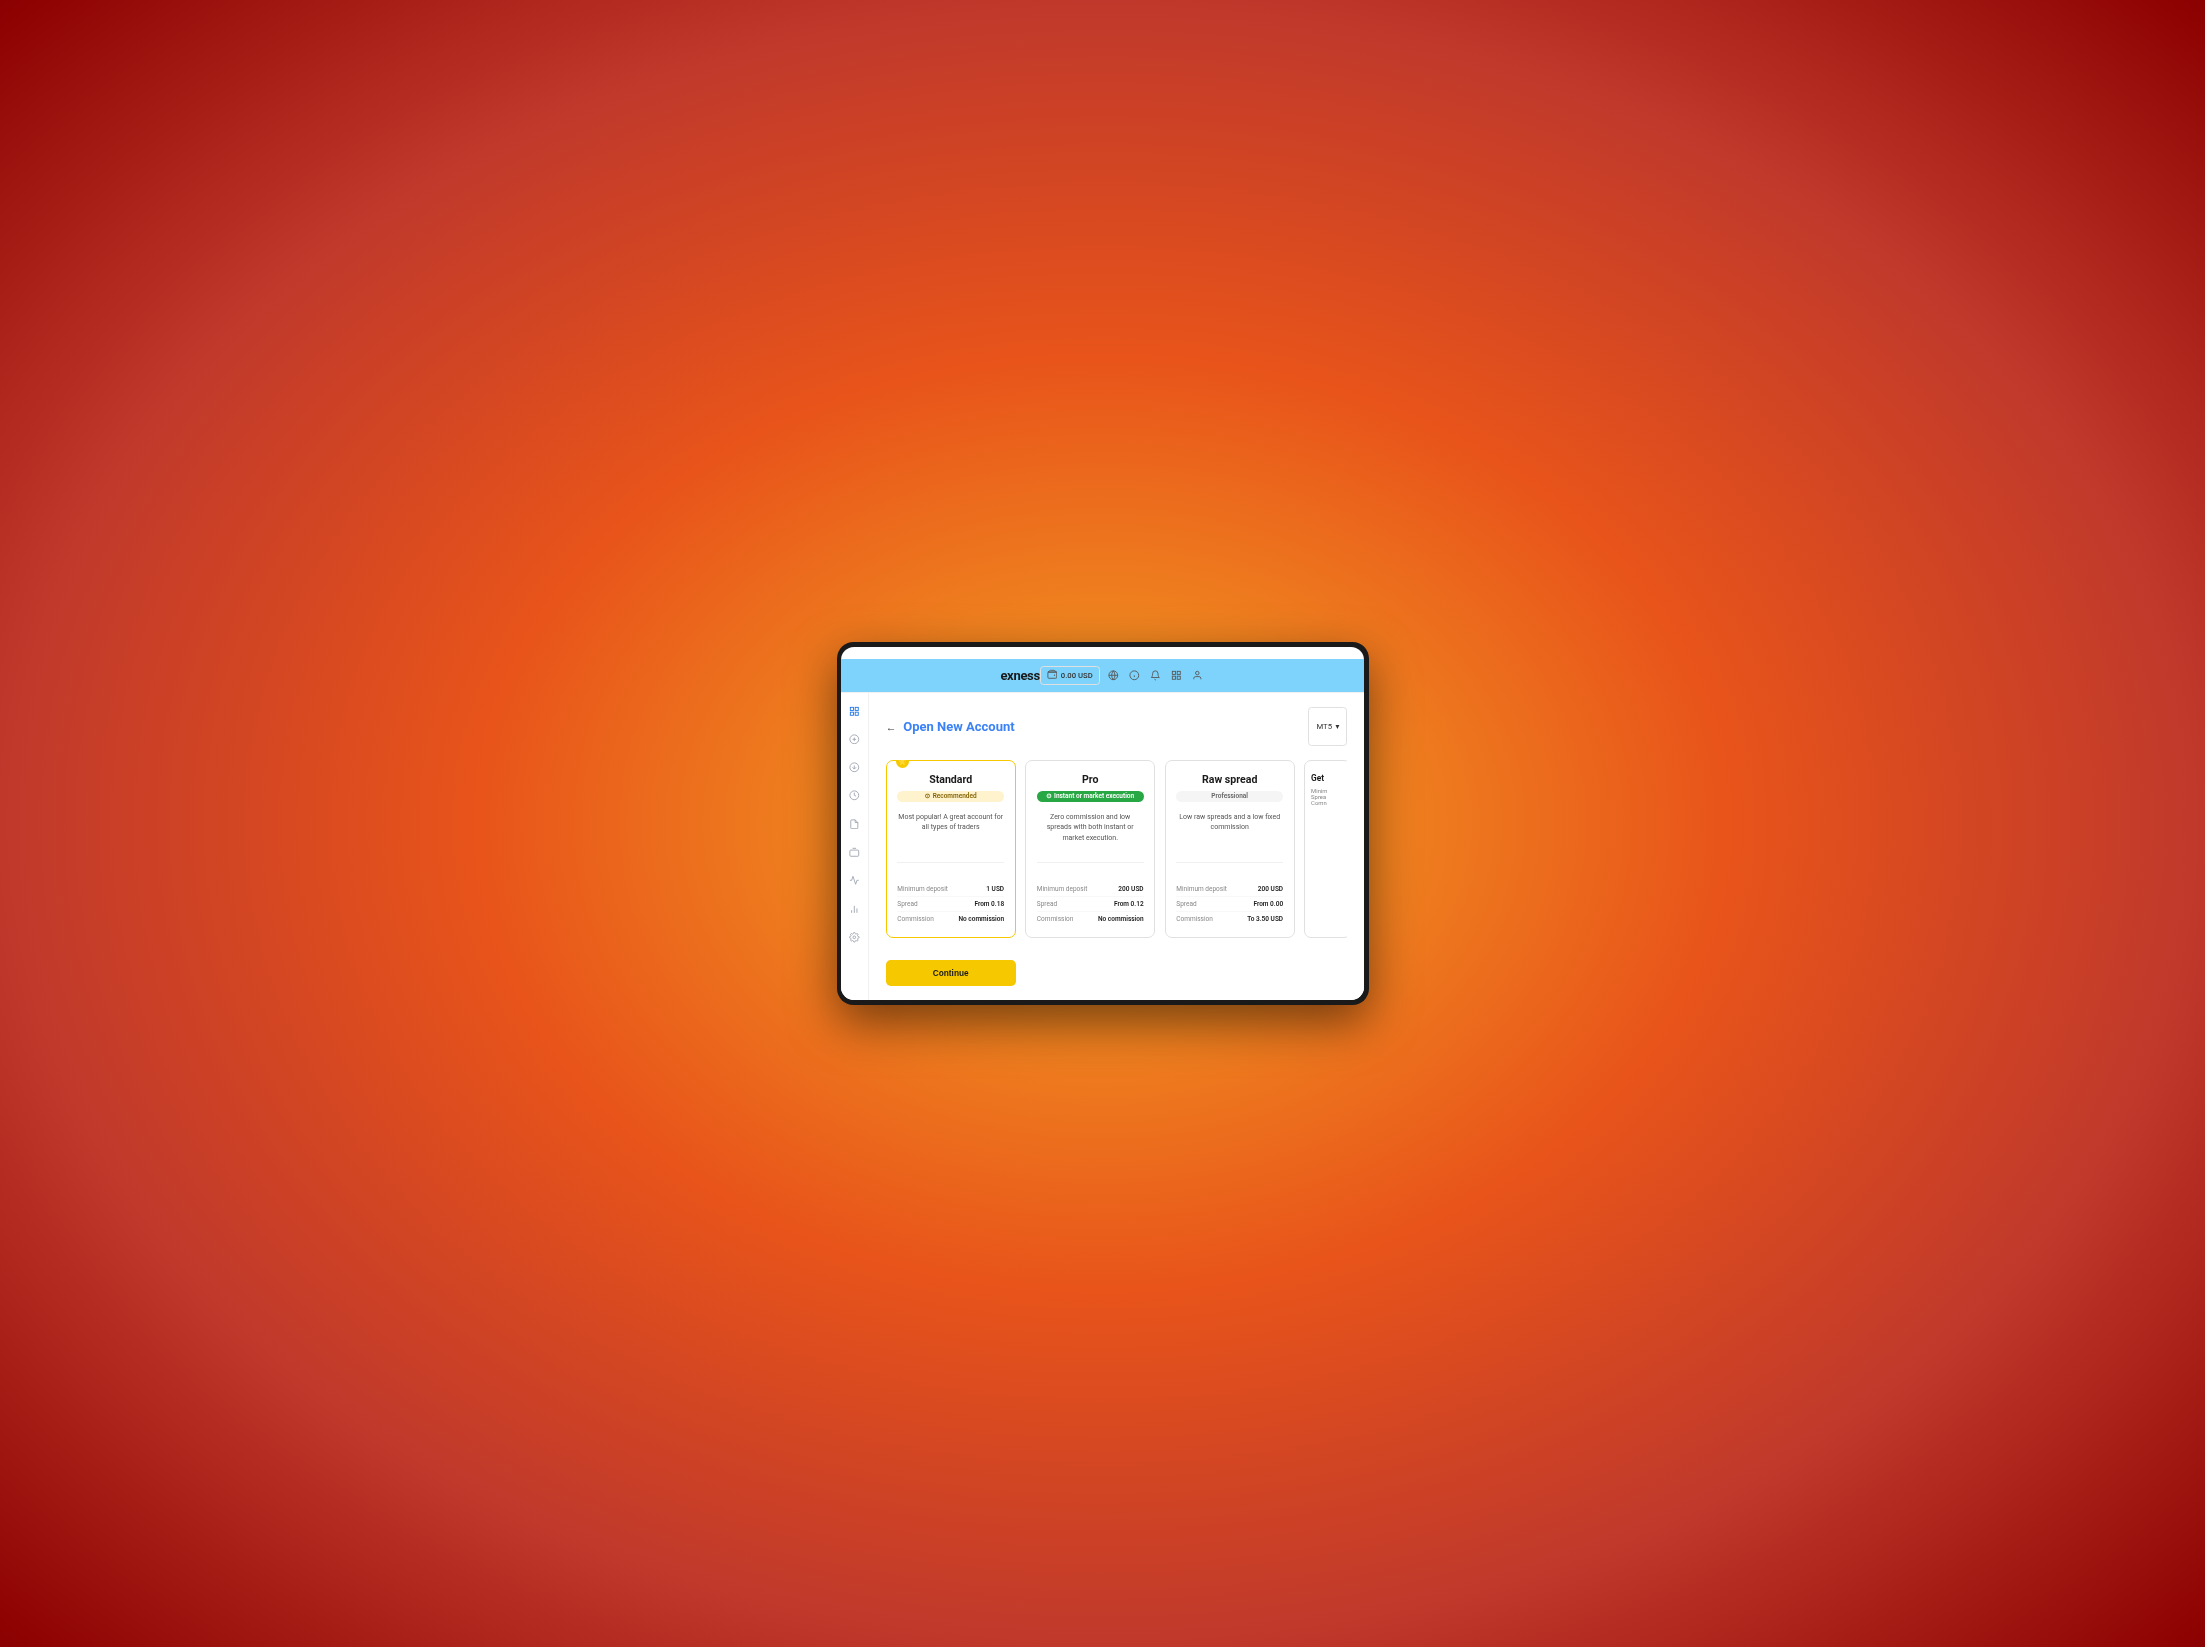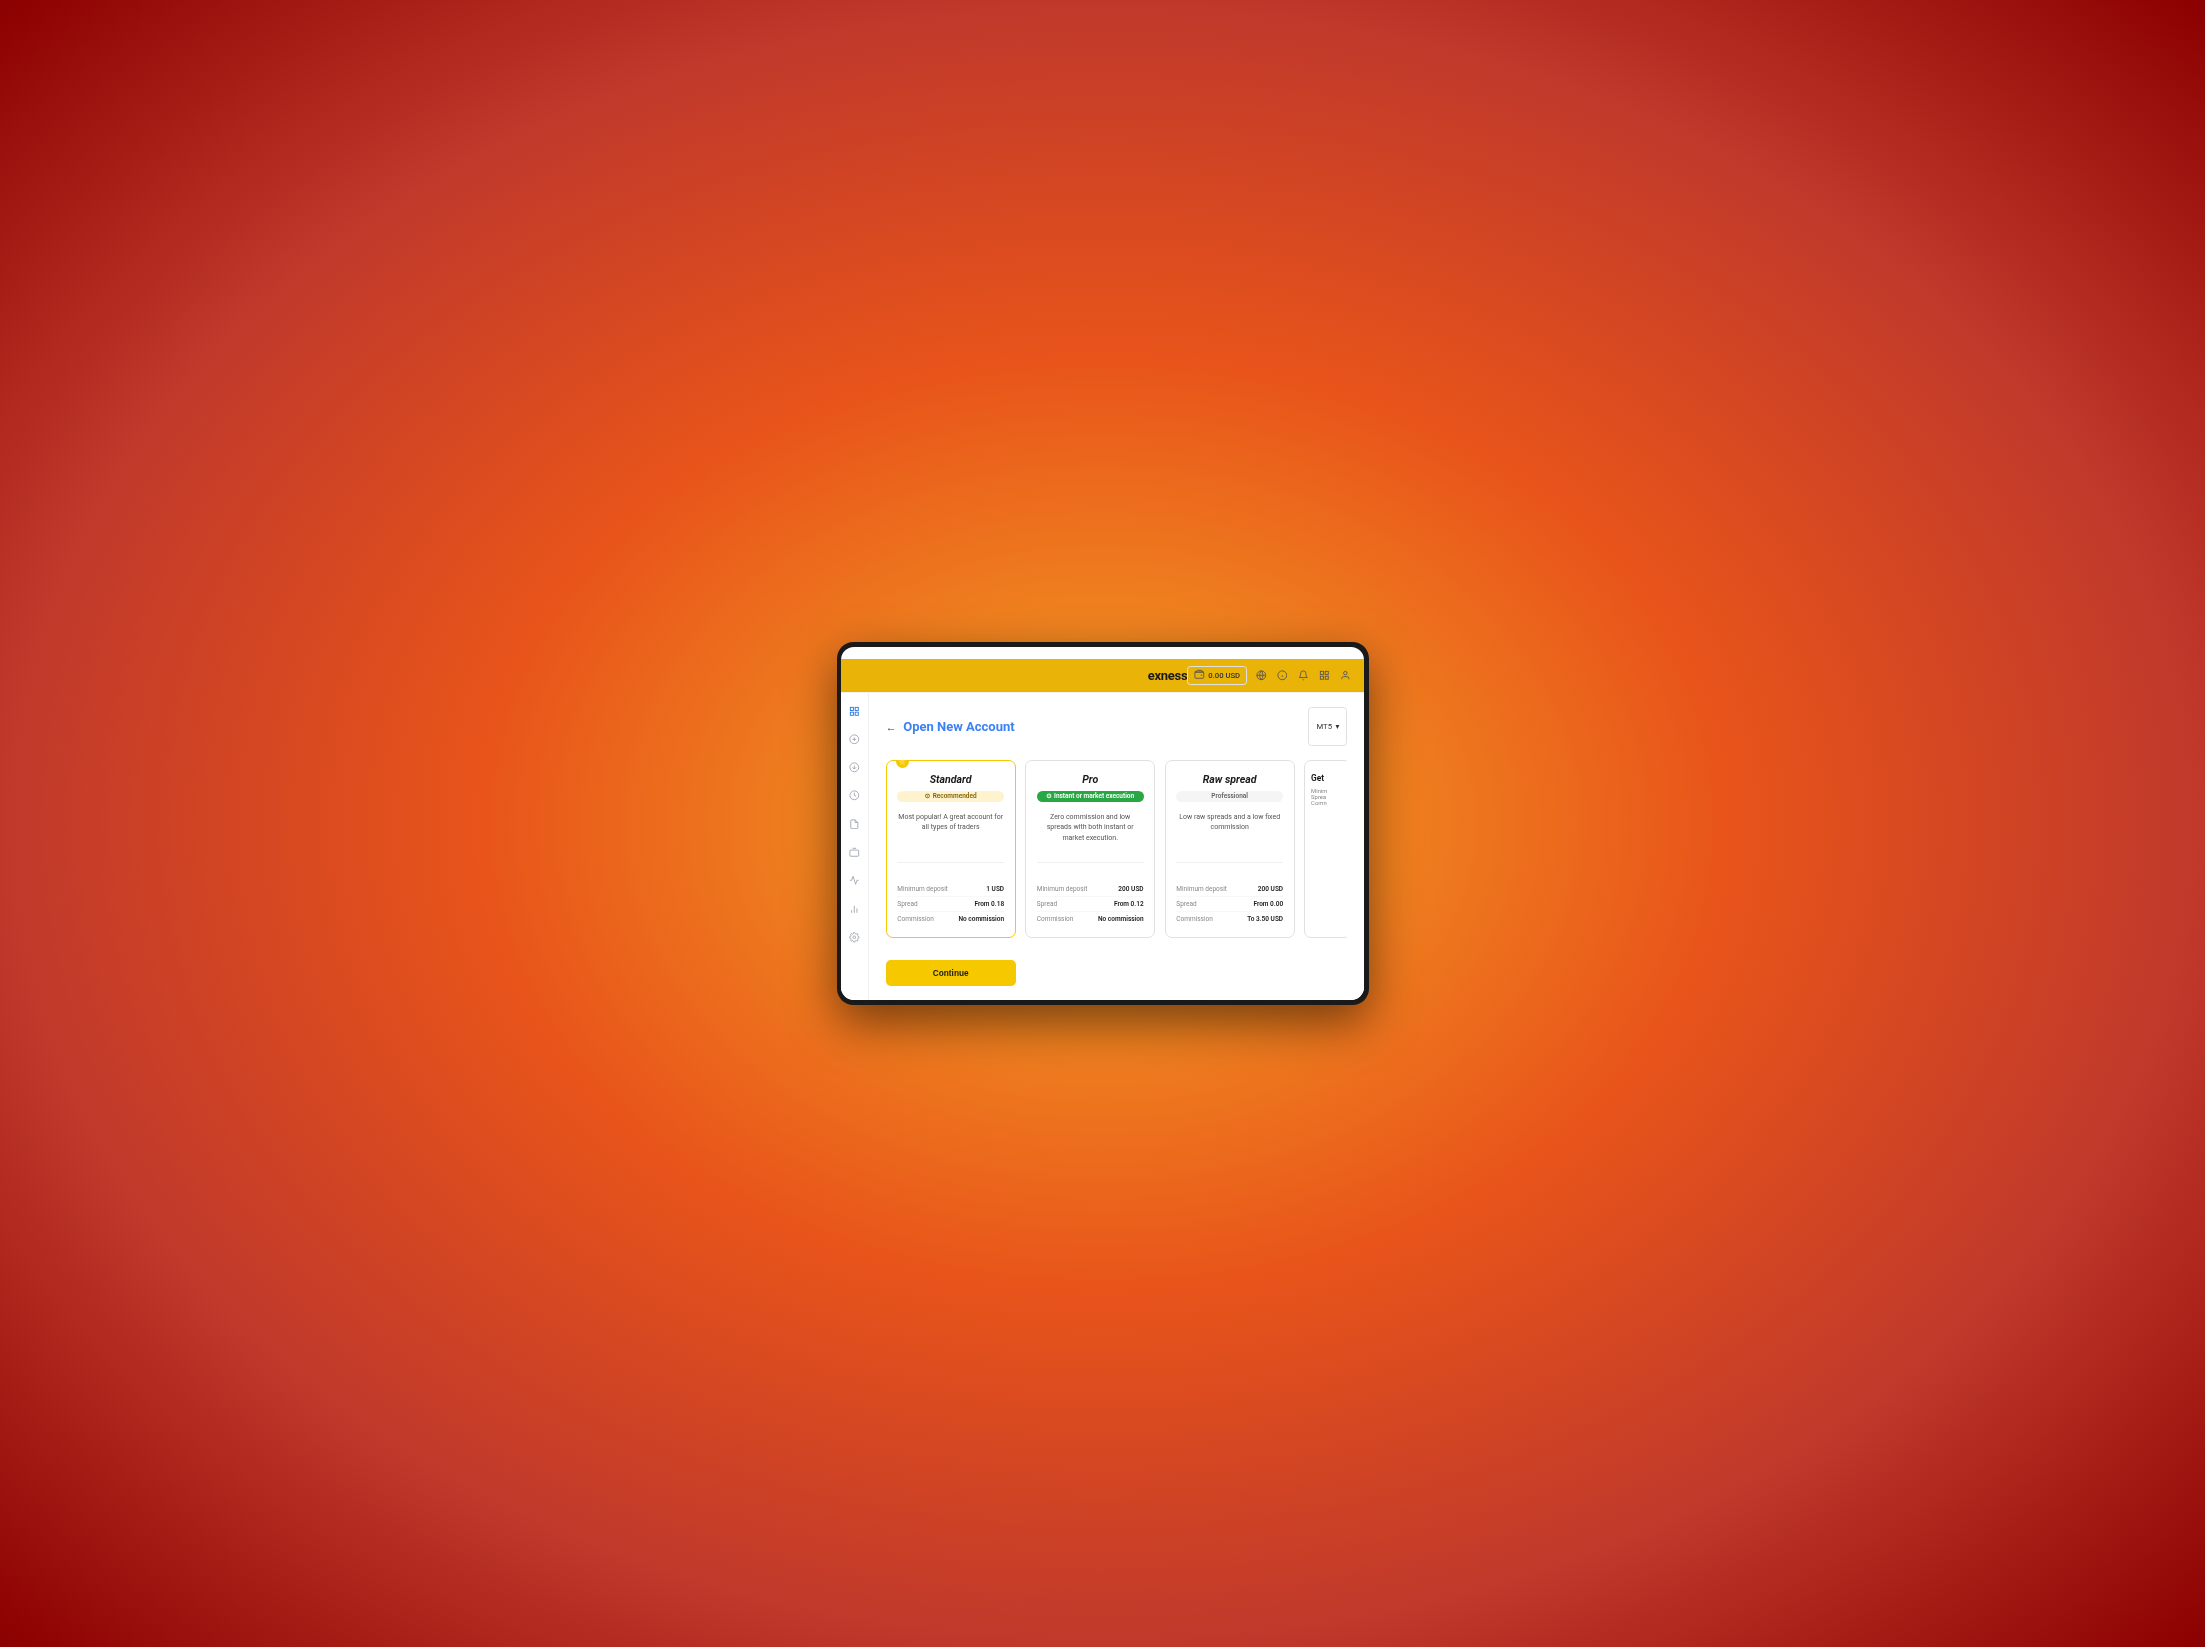--- a/index.html
+++ b/index.html
@@ -27,24 +27,24 @@
       border-radius: 13px;
       overflow: hidden;
       display: flex;
       flex-direction: column;
     }
 
     
     .topbar {
       display: flex;
       align-items: center;
-      justify-content: flex-end;
+      justify-content: center;
       padding: 7px 11.8px;
       border-bottom: 0.6px solid #f0f0f0;
-      background: #eab308;
+      background: #7dd3fc;
       margin-top: 12px;
     }
 
     .logo {
       font-size: 13px;
       font-weight: 700;
       color: #1a1a1a;
       letter-spacing: -0.3px;
     }
 
@@ -270,21 +270,20 @@
       justify-content: center;
       font-size: 7px;
     }
 
     .card-title {
       font-size: 10.6px;
       font-weight: 700;
       color: #1a1a1a;
       text-align: center;
       margin-bottom: 4.7px;
-      font-style: italic;
     }
 
     .card-badge {
       display: inline-flex;
       align-items: center;
       gap: 2.4px;
       padding: 1.8px 5.9px;
       border-radius: 11.8px;
       font-size: 6.5px;
       font-weight: 600;

